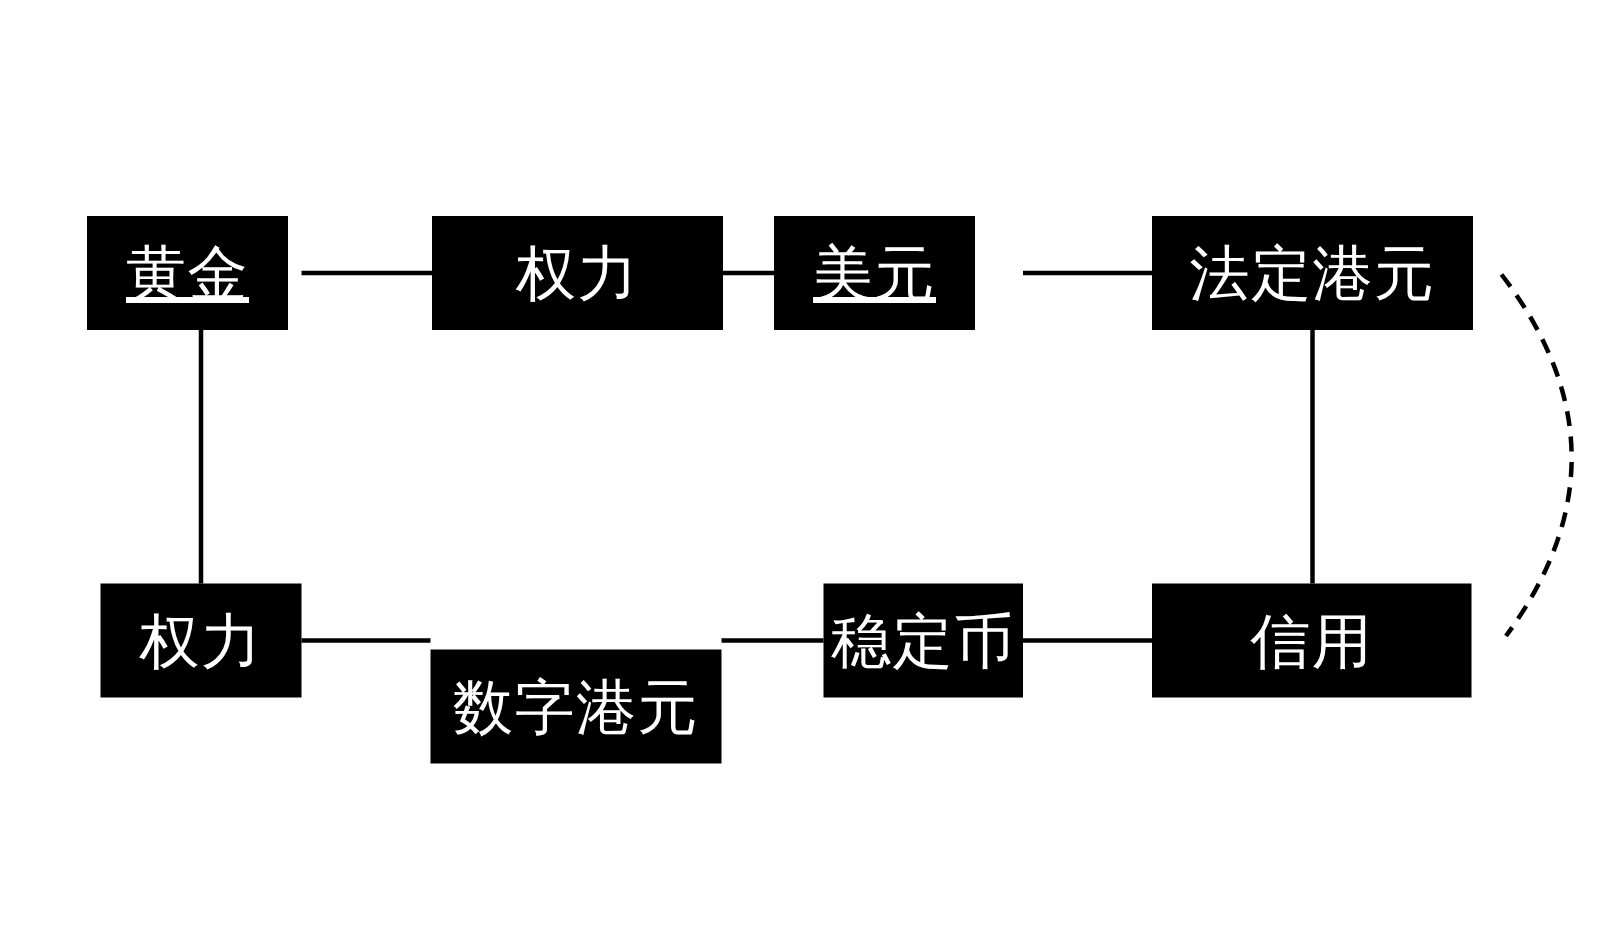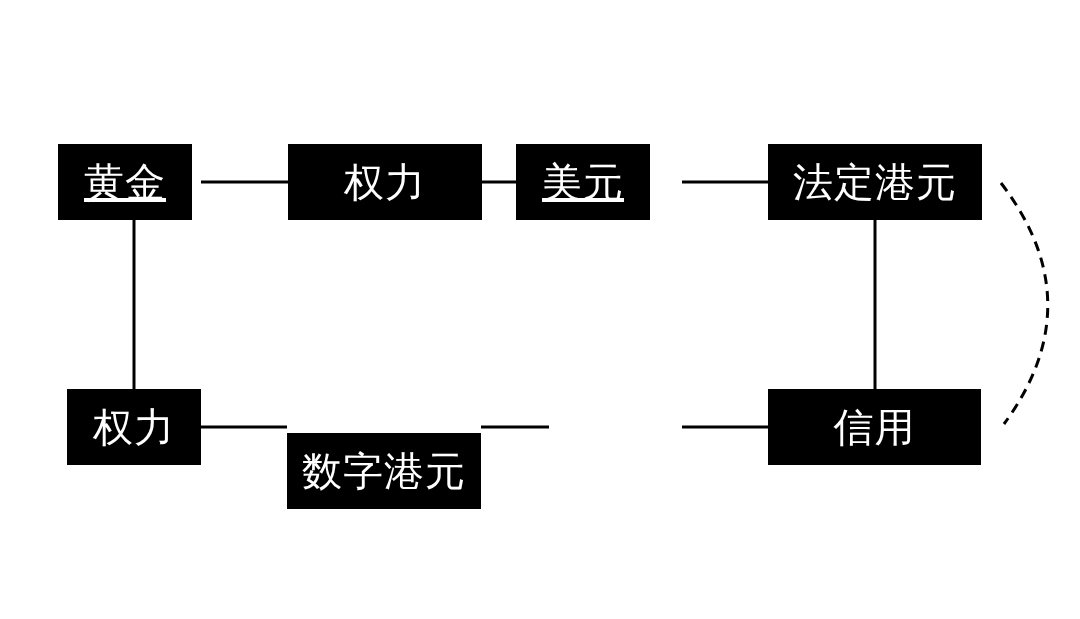--- a/index.html
+++ b/index.html
@@ -79,17 +79,20 @@
   <div class="node n-fiat-hkd">
     <span>法定港元</span>
   </div>
 
   <div class="node n-power-bottom">
     <span>权力</span>
   </div>
   <div class="node n-digital-hkd">
     <span>数字港元</span>
   </div>
+  <div class="node n-stablecoin">
+    <span>稳定币</span>
+  </div>
   <div class="node n-credit">
     <span>信用</span>
   </div>
 
 </div>
 
 </body></html>

